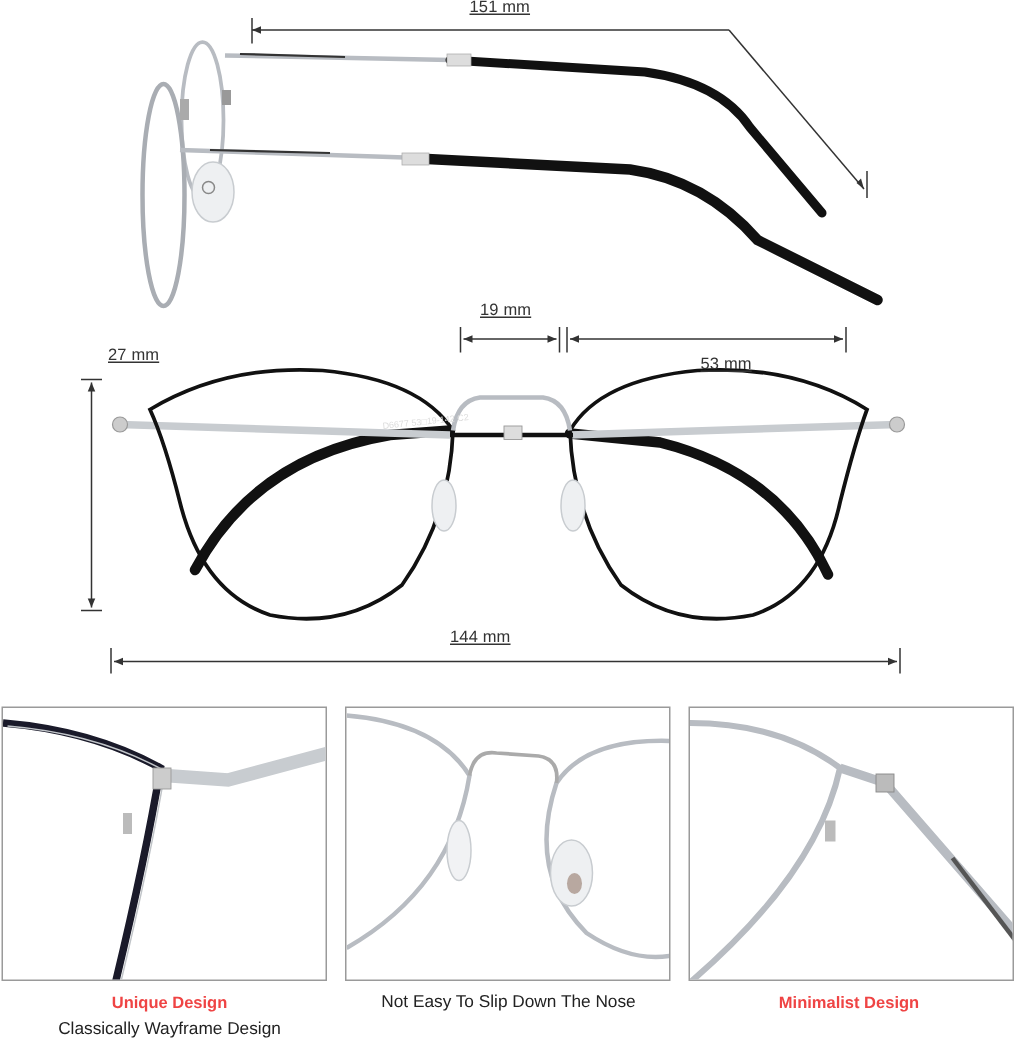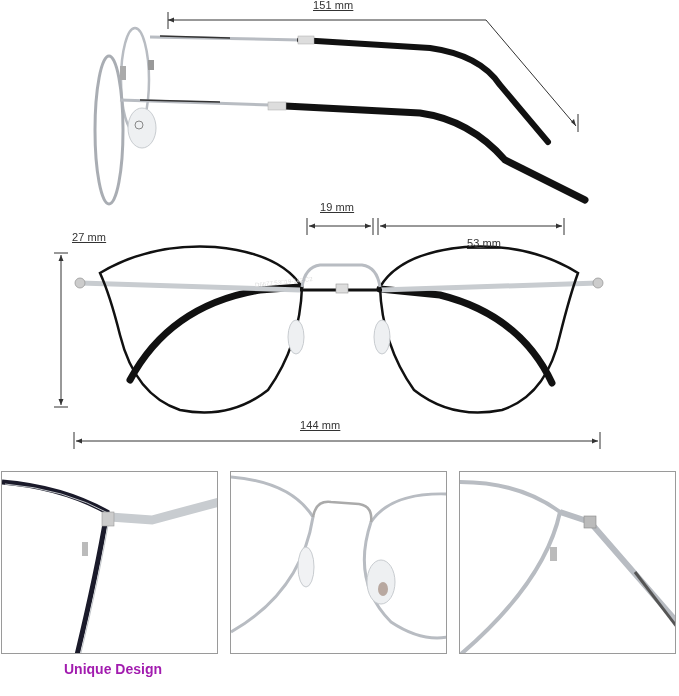--- a/index.html
+++ b/index.html
@@ -3,21 +3,21 @@
 <meta charset="utf-8">
 <style>
   html,body{margin:0;padding:0;background:#fff;}
   body{width:679px;height:696px;position:relative;overflow:hidden;font-family:"Liberation Sans",sans-serif;color:#222;}
   .abs{position:absolute;}
   .dim-label{position:absolute;font-size:11px;color:#333;white-space:nowrap;letter-spacing:0.1px;text-decoration:underline;}
   svg{position:absolute;left:0;top:0;}
   .panel{position:absolute;top:471px;width:217px;height:183px;border:1px solid #9a9a9a;box-sizing:border-box;background:#fff;overflow:hidden;}
   .panel svg{position:absolute;left:0;top:0;}
   .cap{position:absolute;top:660px;width:226px;text-align:center;}
-  .cap-title{font-size:14px;font-weight:bold;color:#a21caf;line-height:18px;}
+  .cap-title{font-size:11px;font-weight:bold;color:#ef4444;line-height:18px;}
   .cap-sub{font-size:11.5px;color:#222;line-height:16px;}
 </style>
 </head>
 <body>
 
 <div class="abs" style="left:0;top:0;width:679px;height:215px;">
   <svg width="679" height="215" viewBox="0 0 679 215">
 
     <ellipse cx="135" cy="80" rx="14" ry="52" fill="none" stroke="#b8bcc2" stroke-width="2.5"></ellipse>
 
@@ -128,17 +128,20 @@
     <path d="M0 10 Q60 10 100 40 Q85 110 0 183" fill="none" stroke="#b8bcc2" stroke-width="4"></path>
     <path d="M100 40 L130 50 L217 150" stroke="#b8bcc2" stroke-width="6" fill="none"></path>
     <path d="M175 100 L217 155" stroke="#555" stroke-width="3" fill="none"></path>
     <rect x="124" y="44" width="12" height="12" fill="#bbb" stroke="#888" stroke-width="0.6"></rect>
     <rect x="90" y="75" width="7" height="14" fill="#bbb"></rect>
   </svg>
 </div>
 
 <div class="cap" style="left:0;">
   <div class="cap-title">Unique Design</div>
+  <div class="cap-sub">Classically Wayframe Design</div>
 </div>
 <div class="cap" style="left:226px;">
+  <div class="cap-sub">Not Easy To Slip Down The Nose</div>
 </div>
 <div class="cap" style="left:453px;">
+  <div class="cap-title">Minimalist Design</div>
 </div>
 
 </body></html>

